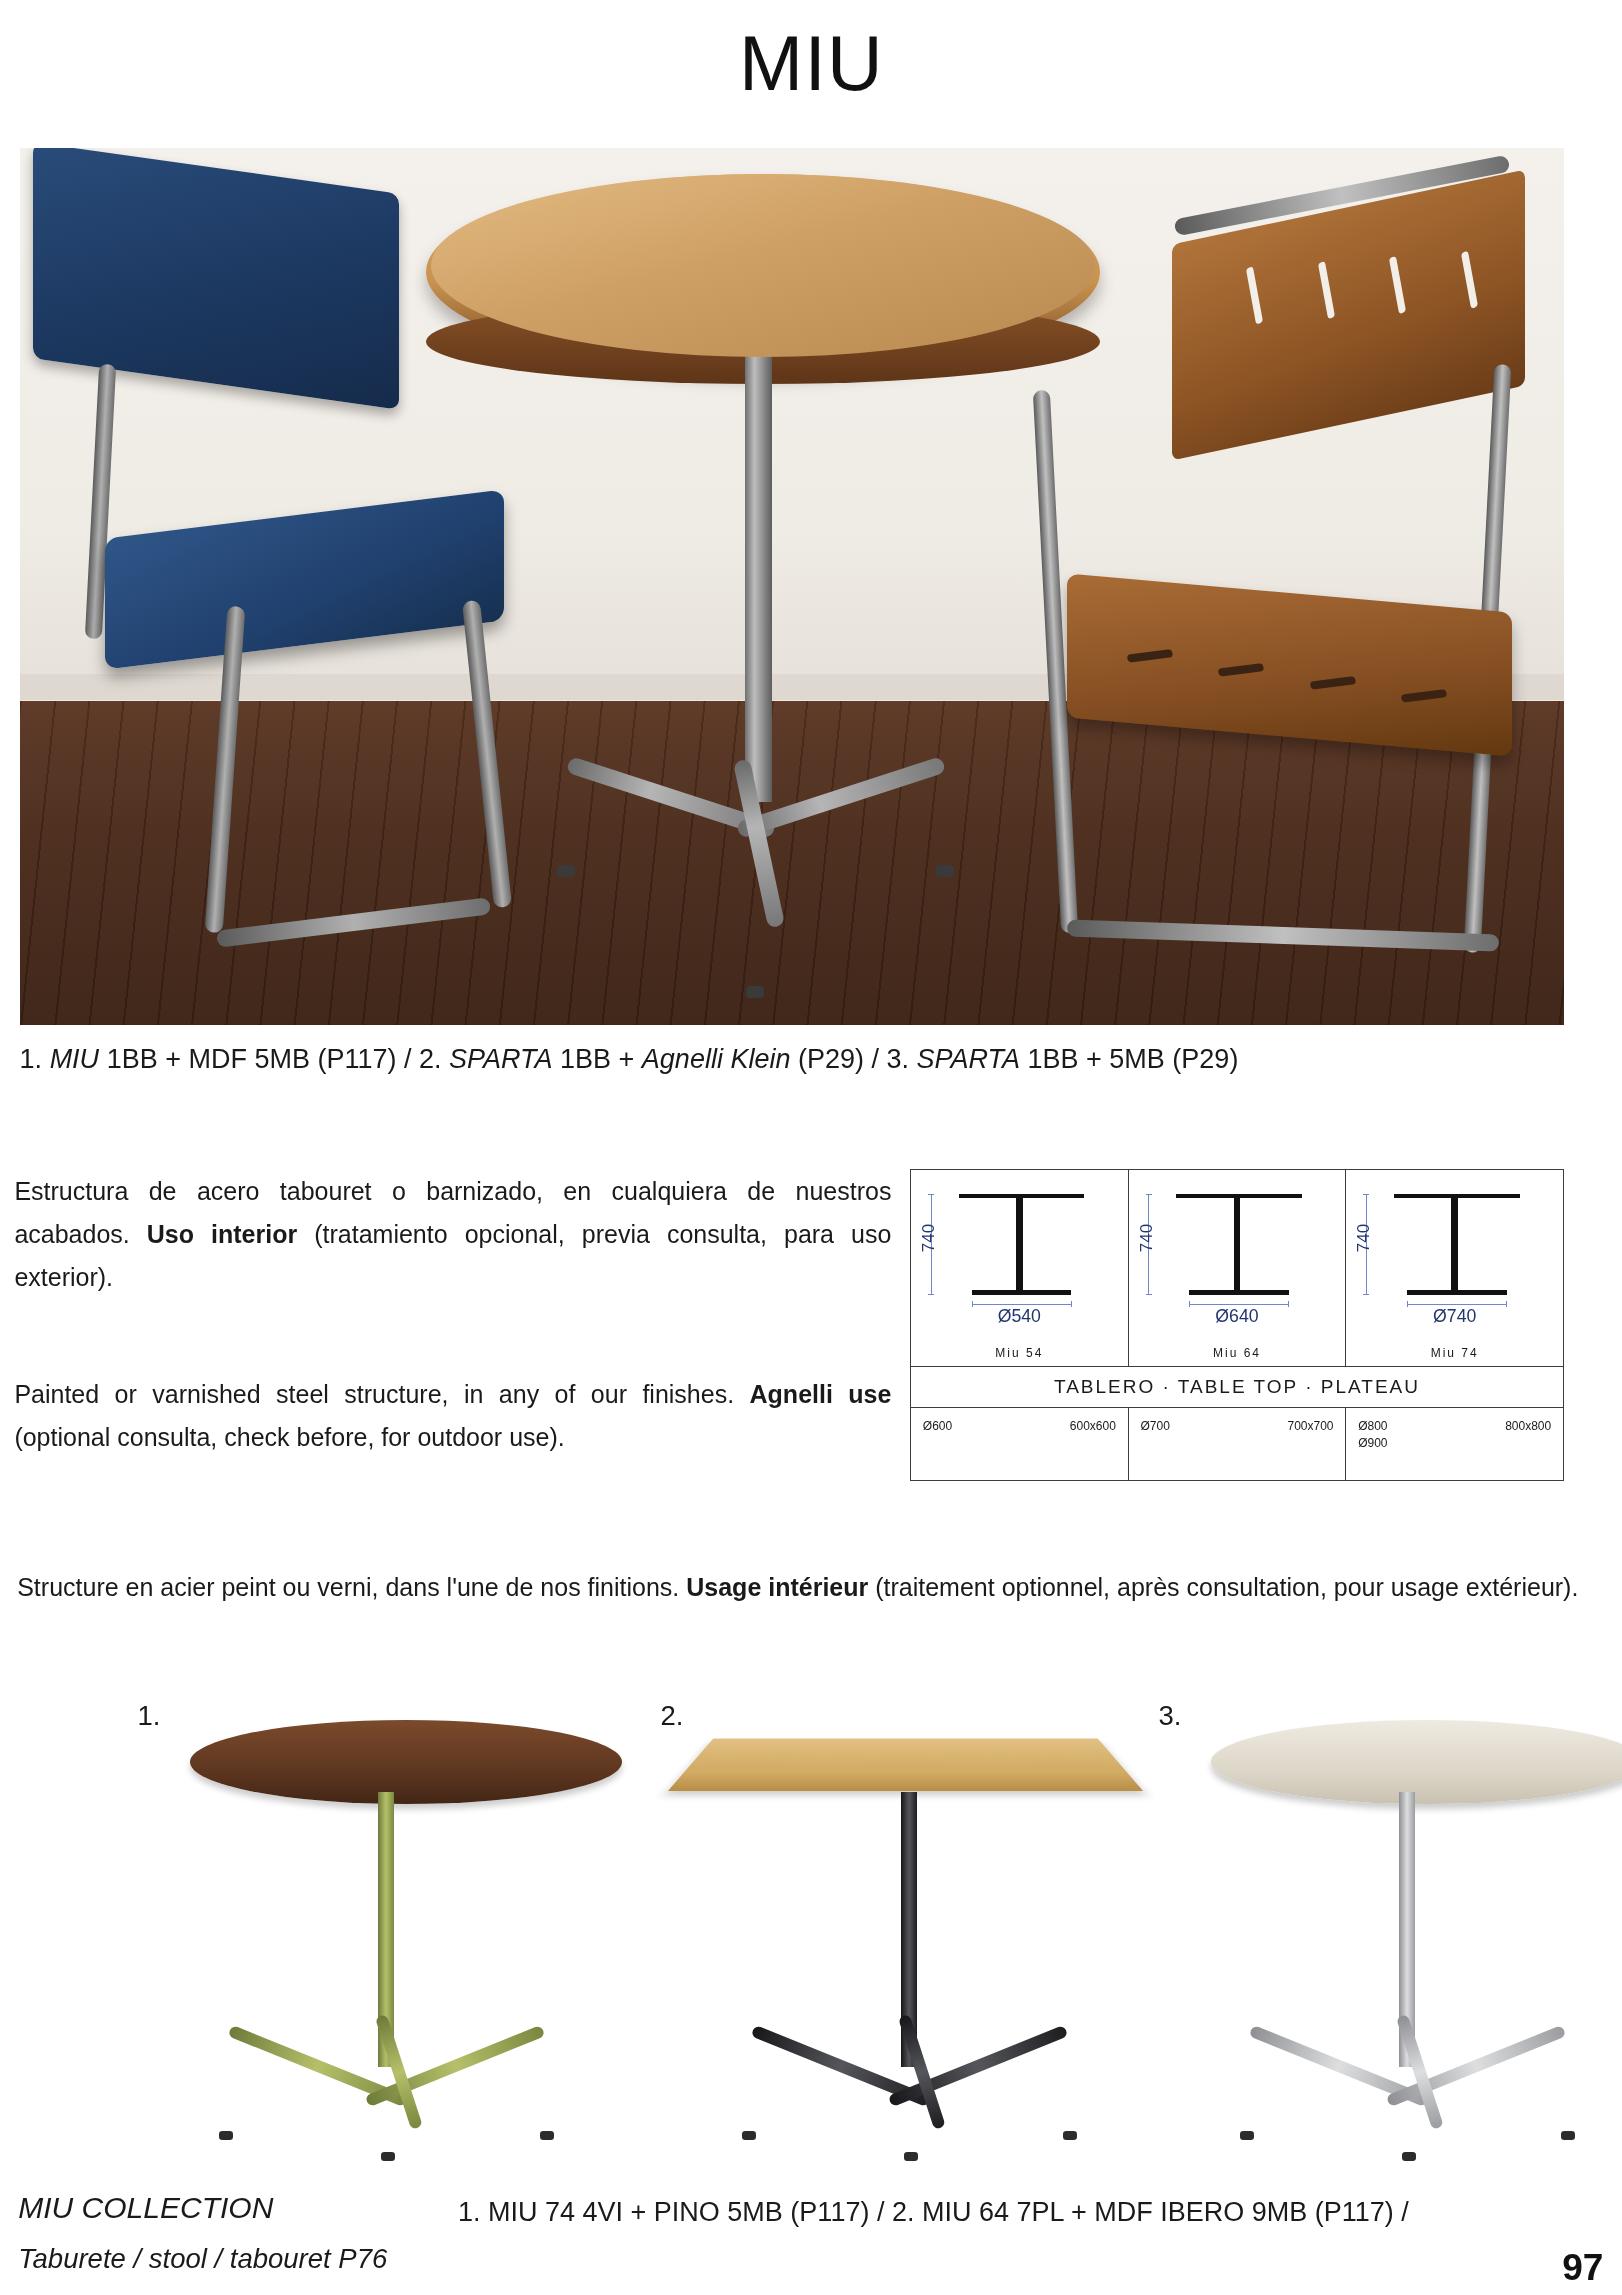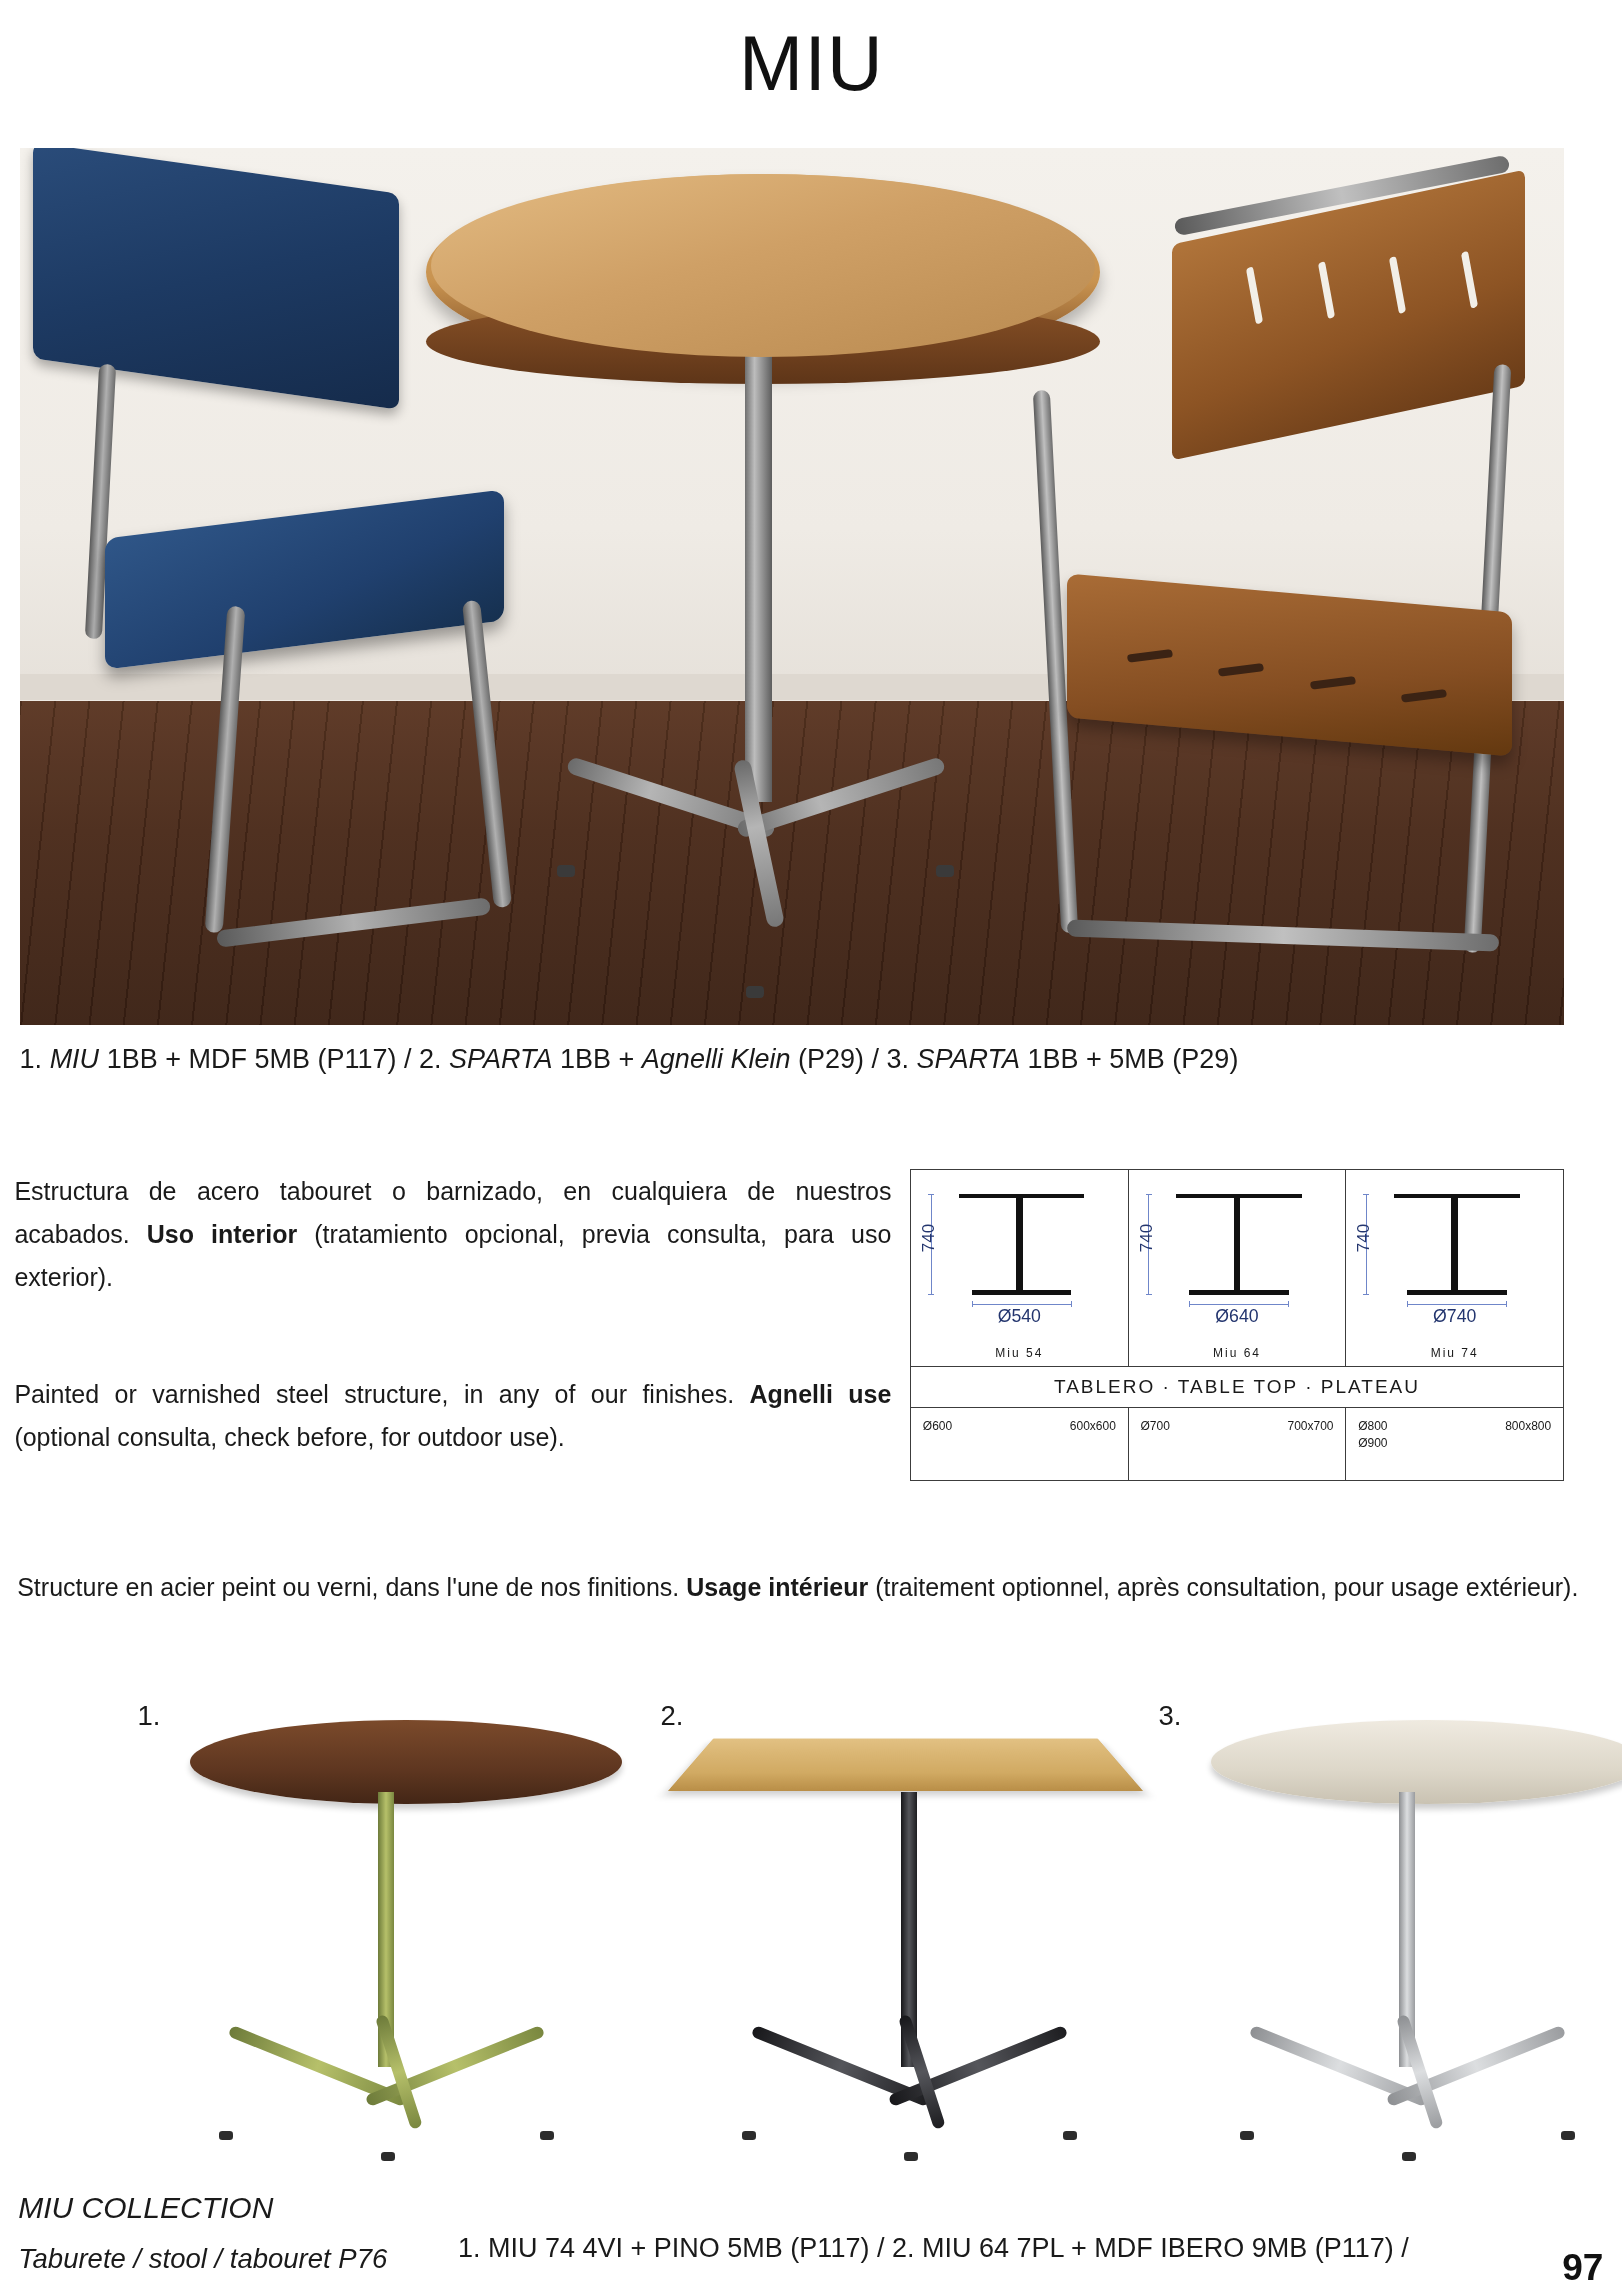--- a/index.html
+++ b/index.html
@@ -448,21 +448,20 @@
     color: #1a1a1a;
   }
   .bottom-caption {
     position: absolute;
     left: 458px;
     top: 2167px;
     width: 1086px;
     font-size: 27px;
     line-height: 1.55;
     color: #1a1a1a;
-    margin-top: 36px;
   }
   .bottom-caption .line2 { text-align: center; }
   .page-num {
     position: absolute;
     right: 19.6px;
     top: 2222px;
     font-size: 37px;
     font-weight: 700;
     color: #111;
     margin-left: 20px;

